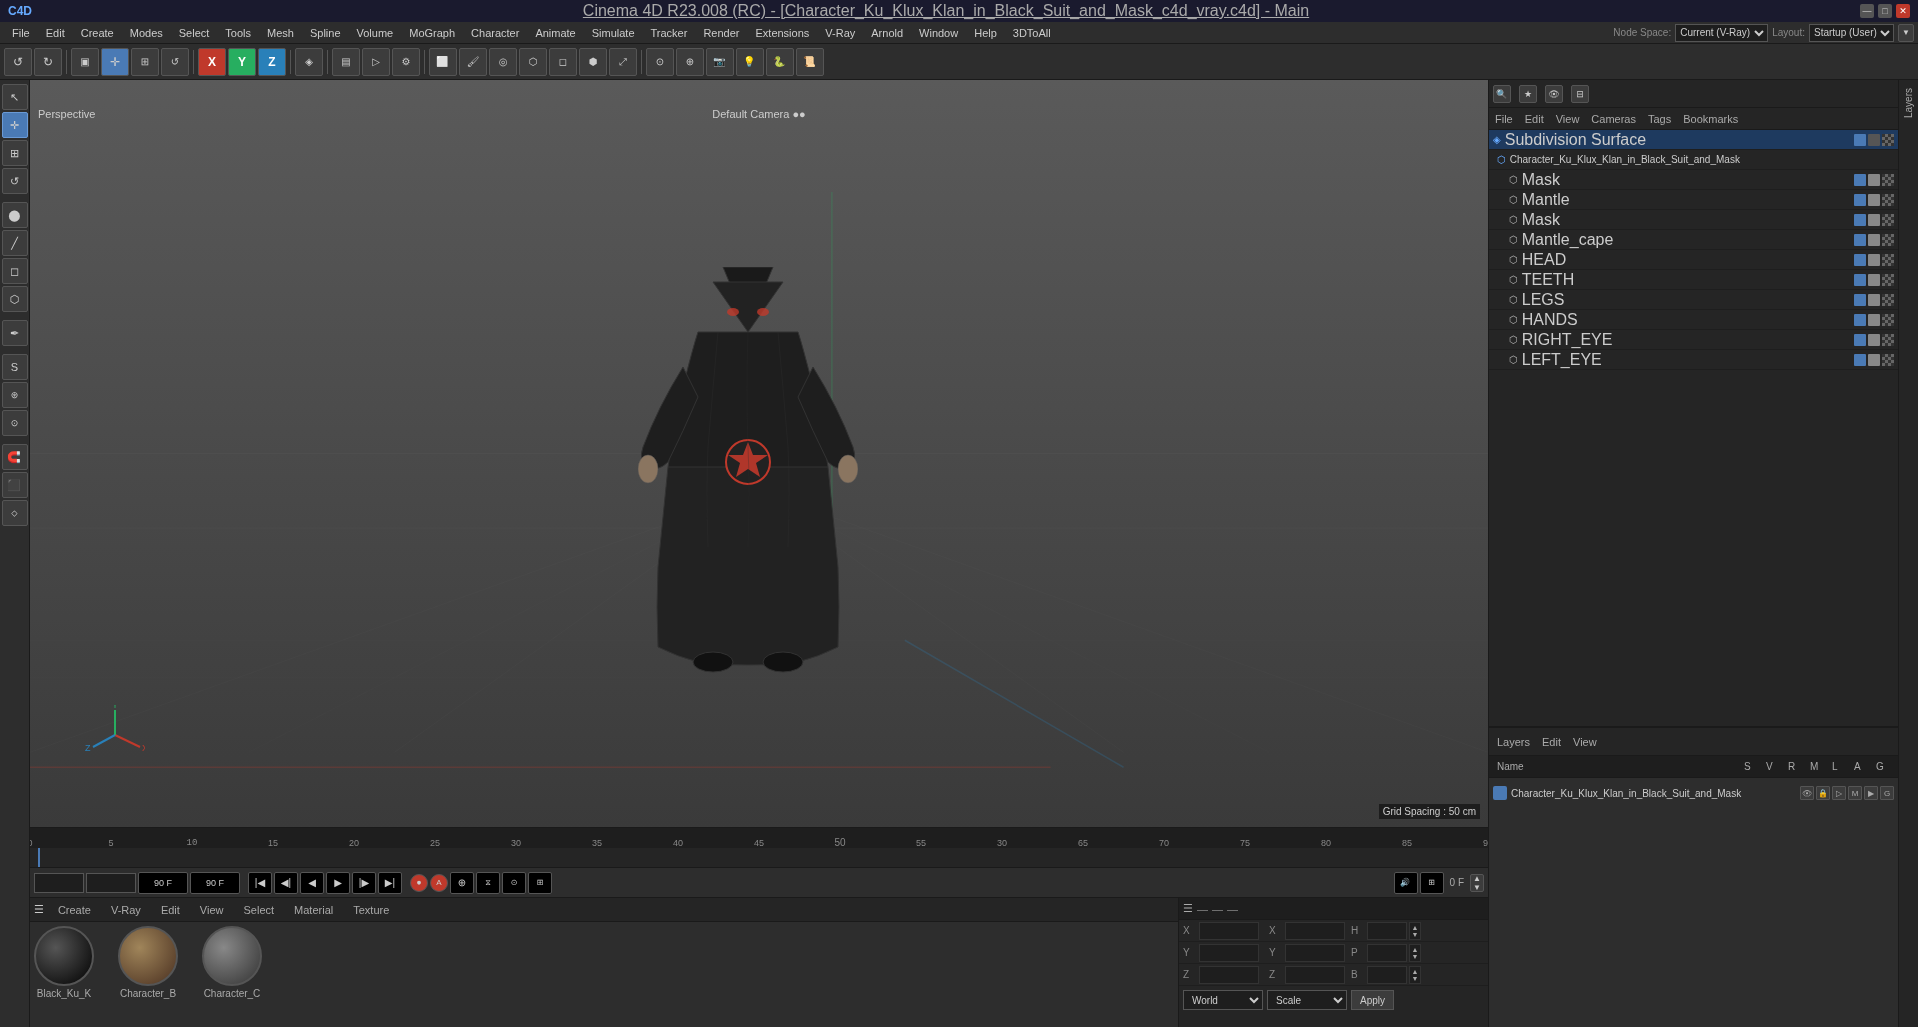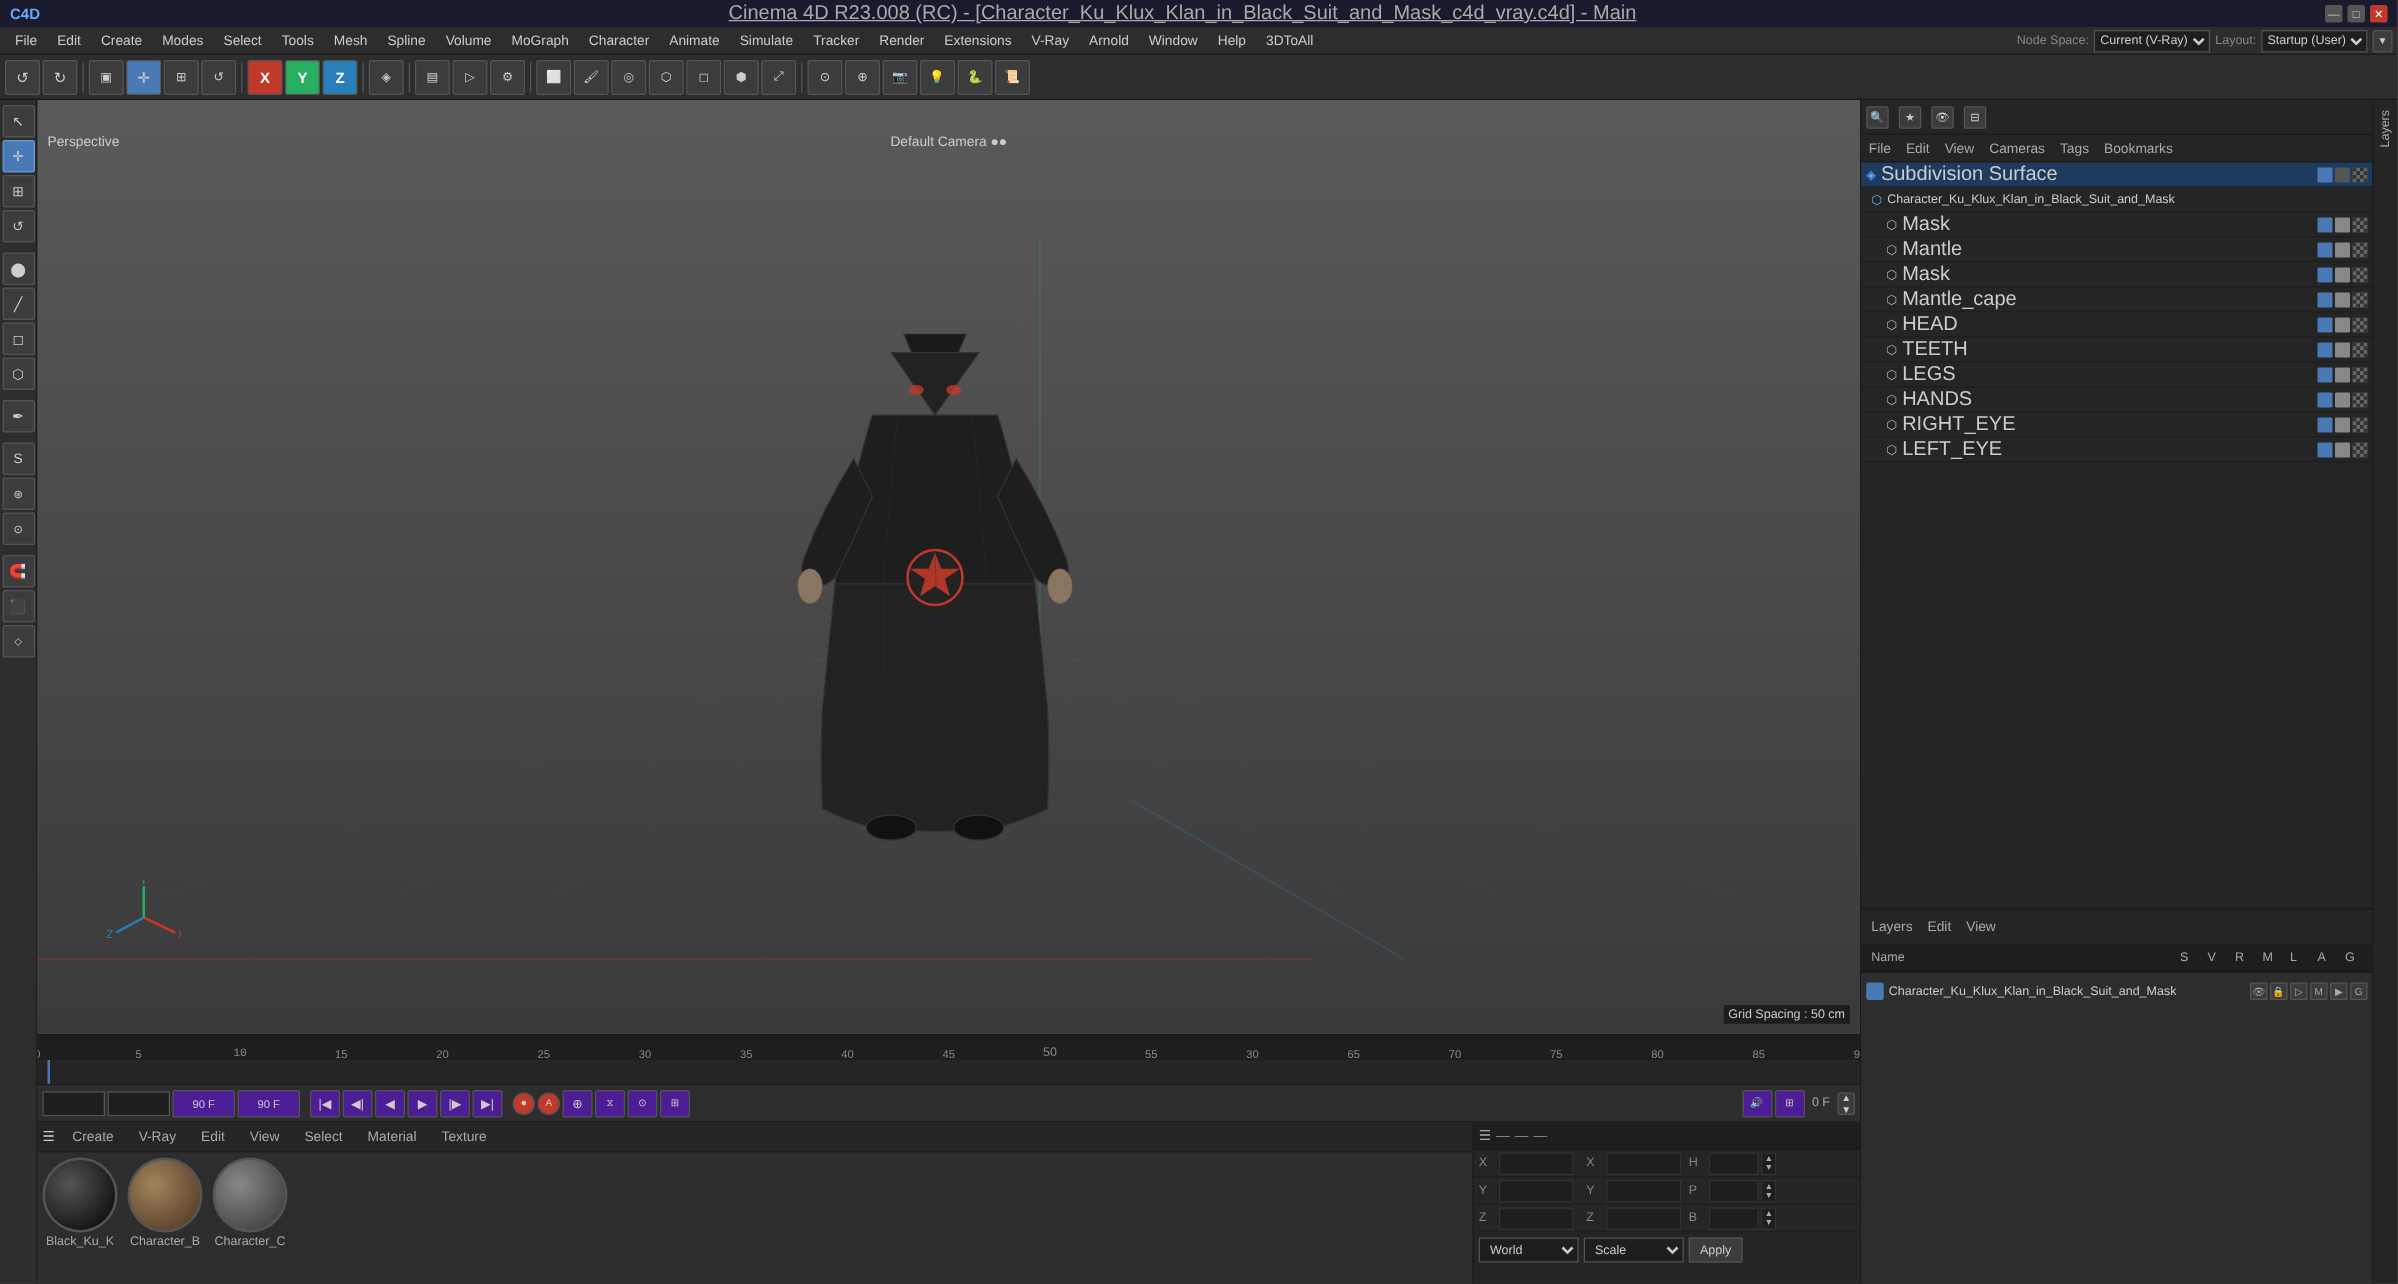--- a/index.html
+++ b/index.html
@@ -76,25 +76,25 @@
 
     
     #timeline { height: 40px; background: #252525; display: flex; flex-direction: column; border-bottom: 1px solid #1a1a1a; }
     #timeline-ruler { height: 20px; background: #1e1e1e; display: flex; align-items: center; padding: 0 4px; position: relative; overflow: hidden; }
     .tick-mark { position: absolute; bottom: 0; color: #888; font-size: 9px; text-align: center; }
     #timeline-track { height: 20px; background: #252525; position: relative; }
     #timeline-cursor { position: absolute; left: 8px; top: 0; bottom: 0; width: 2px; background: #4a7ab5; }
 
     
     #transport { height: 30px; background: #2d2d2d; display: flex; align-items: center; padding: 0 4px; gap: 2px; border-bottom: 1px solid #1a1a1a; }
-    .transport-btn { width: 24px; height: 22px; background: #4c1d95; border: 1px solid #555; border-radius: 2px; cursor: pointer; display: flex; align-items: center; justify-content: center; color: #ccc; font-size: 10px; }
+    .transport-btn { width: 24px; height: 22px; background: #000000; border: 1px solid #555; border-radius: 2px; cursor: pointer; display: flex; align-items: center; justify-content: center; color: #ccc; font-size: 10px; }
     .transport-input { width: 50px; height: 20px; background: #1e1e1e; border: 1px solid #555; color: #ccc; font-size: 10px; text-align: center; padding: 0 2px; }
     #materials-toolbar { background: #252525; height: 24px; display: flex; align-items: center; padding: 0 4px; gap: 8px; border-bottom: 1px solid #1a1a1a; }
     .mat-tool { color: #aaa; font-size: 11px; cursor: pointer; padding: 2px 6px; }
-    #materials-content { flex: 1; display: flex; padding: 4px; gap: 8px; background: #2d2d2d; overflow-x: auto; }
+    #materials-content { flex: 1; display: flex; padding: 4px; gap: 24px; background: #2d2d2d; overflow-x: auto; }
     .material-item { display: flex; flex-direction: column; align-items: center; cursor: pointer; }
     .material-thumb { width: 60px; height: 60px; border-radius: 50%; border: 2px solid #555; overflow: hidden; }
     .material-name { font-size: 10px; color: #aaa; margin-top: 2px; max-width: 70px; overflow: hidden; text-overflow: ellipsis; white-space: nowrap; text-align: center; }
 
     
     #right-lower { height: 300px; background: #2d2d2d; border-top: 1px solid #1a1a1a; }
     #layers-section { height: 28px; background: #252525; display: flex; align-items: center; padding: 0 8px; gap: 12px; border-bottom: 1px solid #1a1a1a; }
     .layer-tab { color: #aaa; font-size: 11px; cursor: pointer; }
     #layers-header { background: #1e1e1e; height: 22px; display: flex; align-items: center; padding: 0 8px; border-bottom: 1px solid #1a1a1a; color: #aaa; font-size: 10px; gap: 8px; }
     #layers-content { padding: 4px; }

